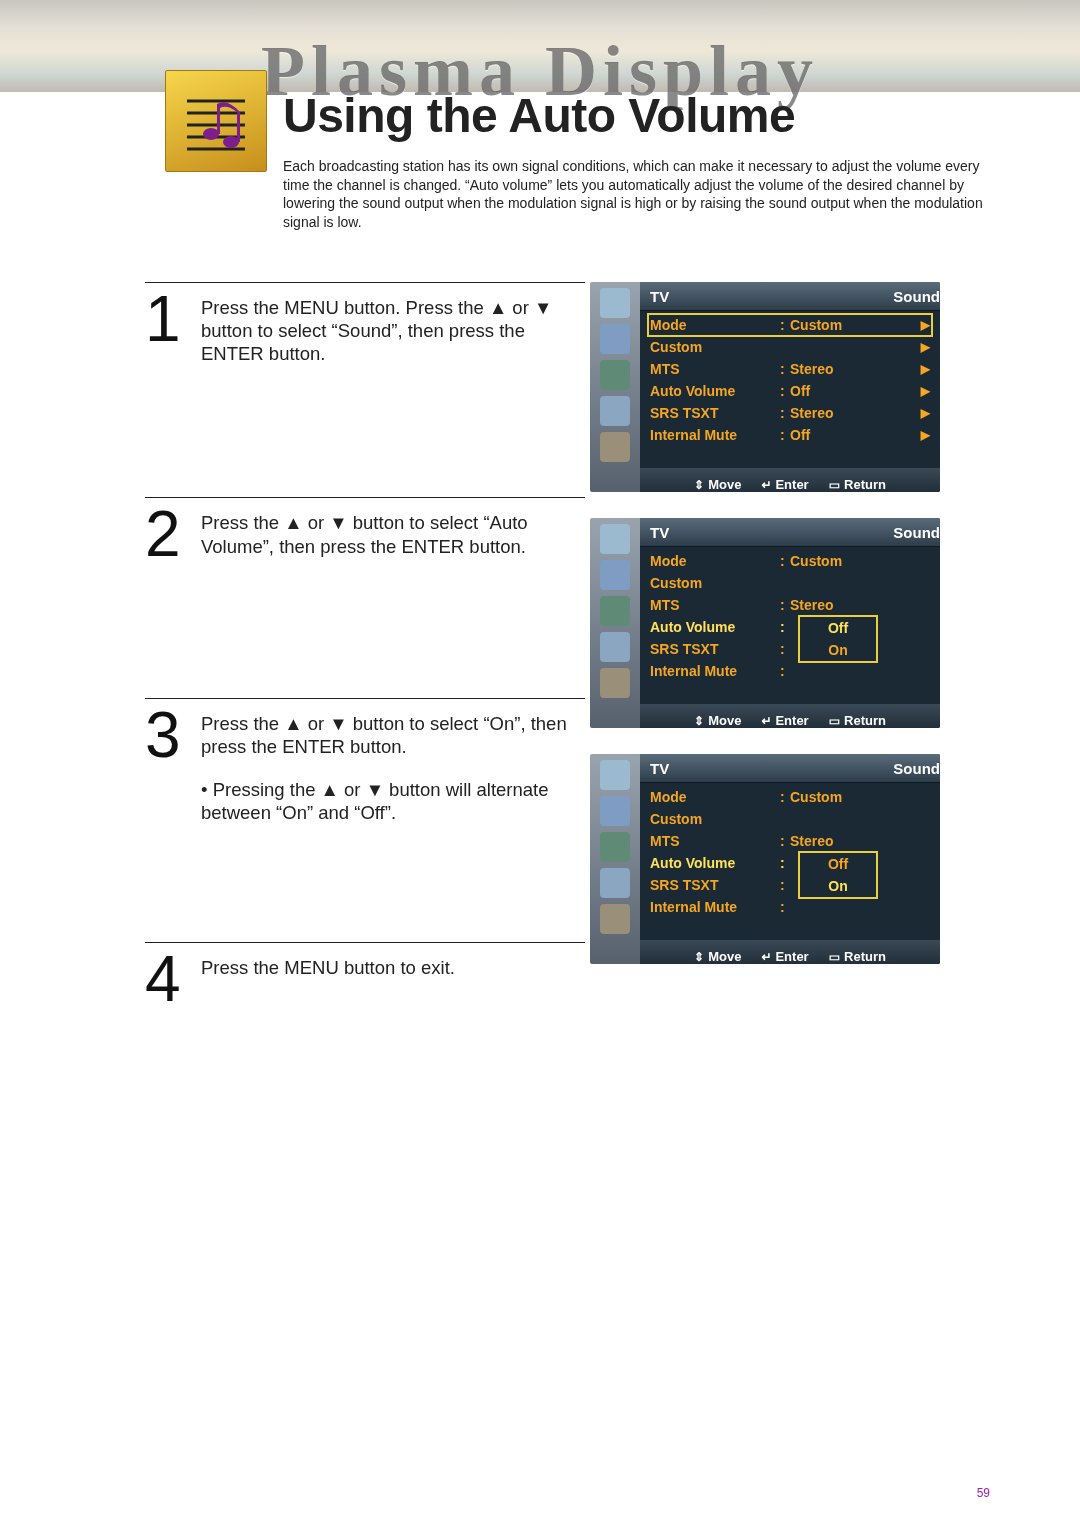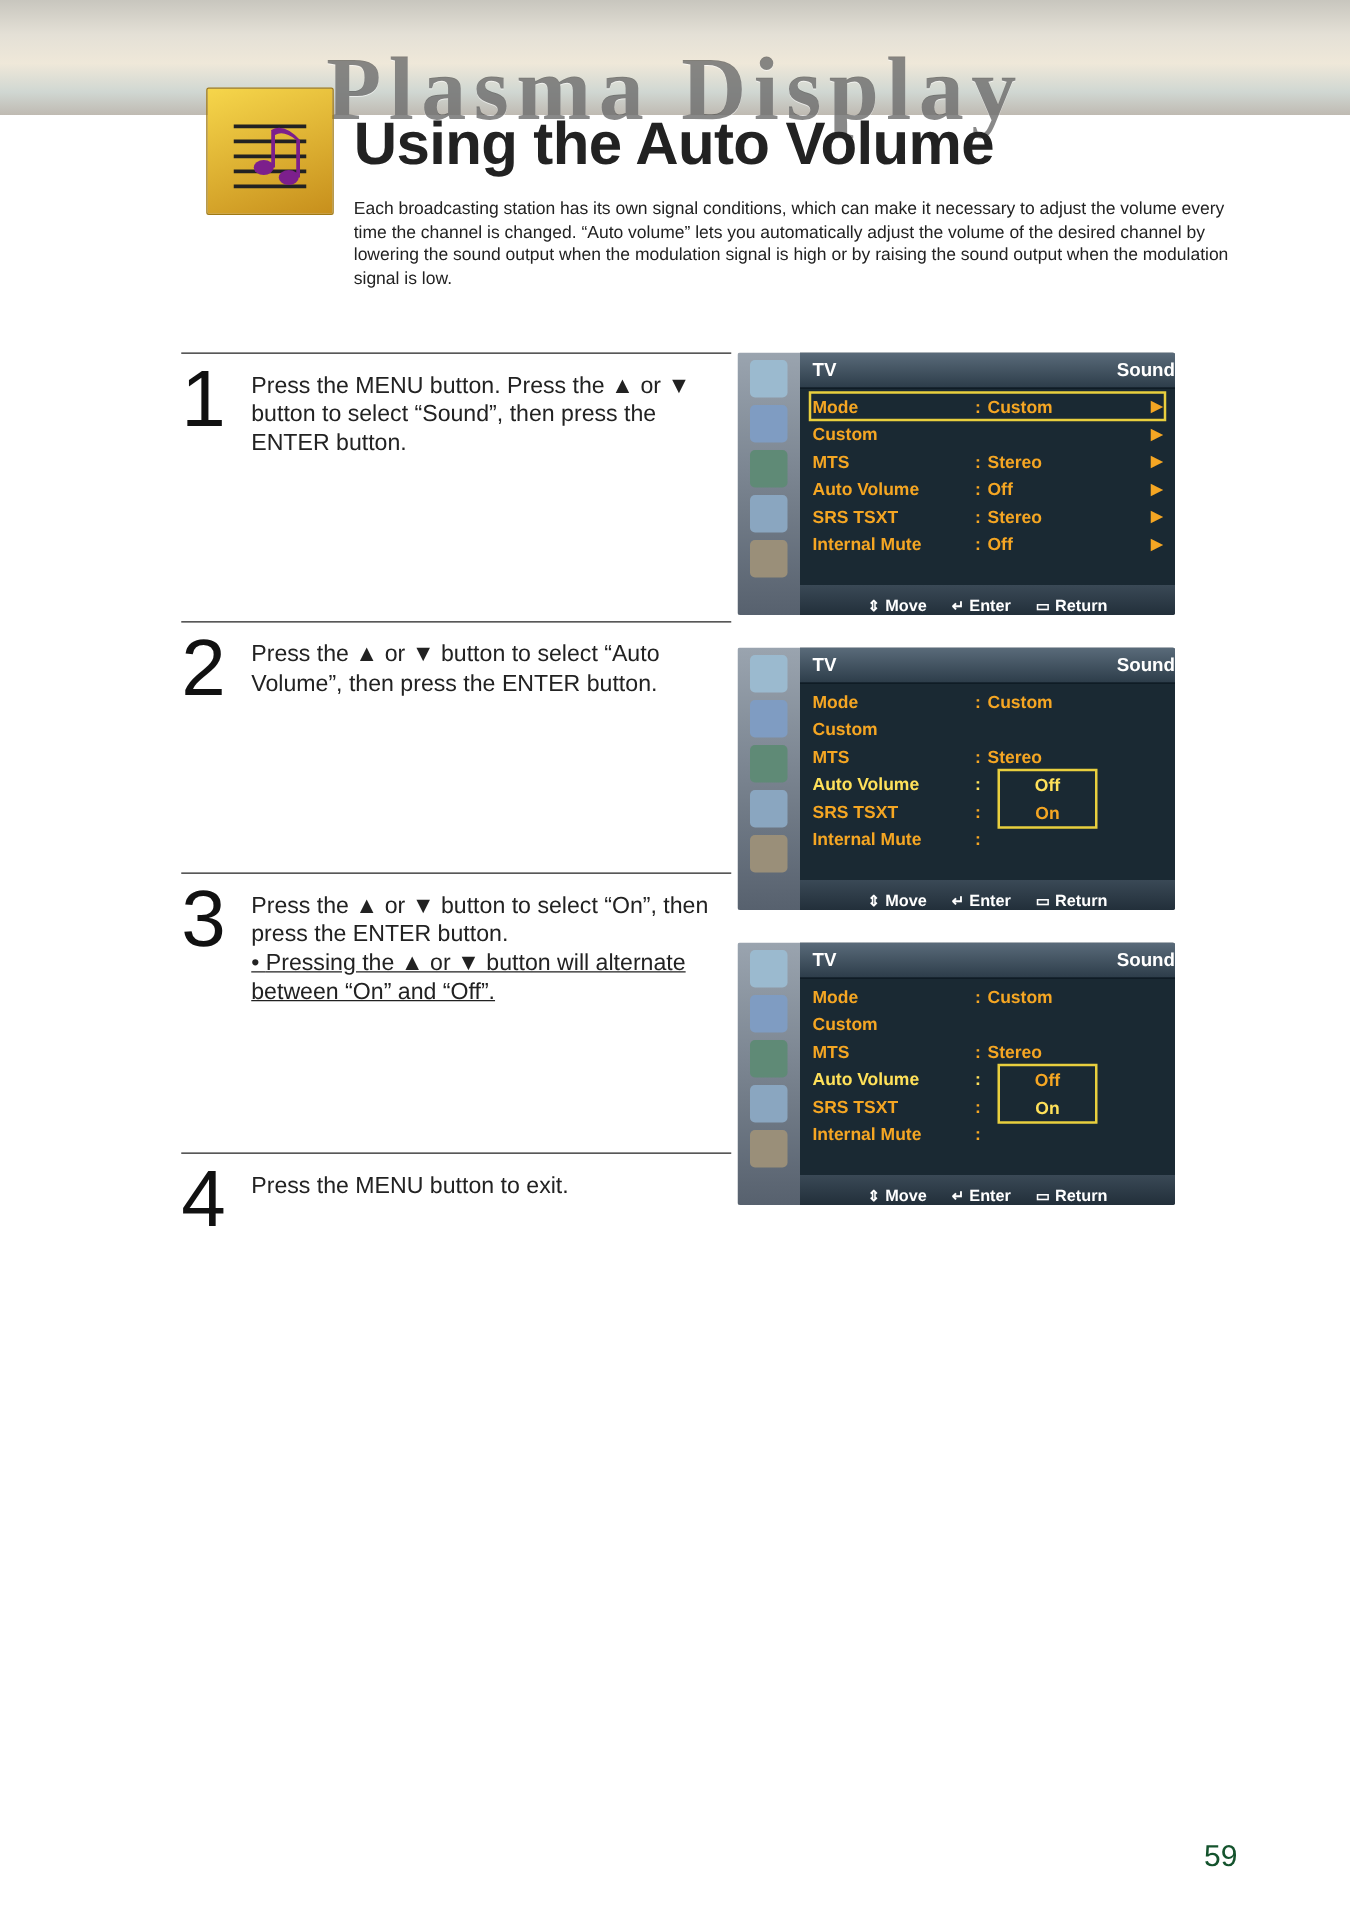--- a/index.html
+++ b/index.html
@@ -211,28 +211,28 @@
     align-items: flex-end;
     justify-content: center;
     gap: 20px;
   }
   .osd-footer .ficon { display:inline-block; margin-right:4px; font-size: 12px; }
 
   .page-num {
     position: absolute;
     bottom: 28px;
     right: 90px;
-    font-size: 24px;
-    color: #14532d;
+    font-size: 12px;
+    color: #a21caf;
   }
 
   .arrows-inline {
     font-family: Arial, sans-serif;
   }
-  .bullet-line { margin-top: 0; text-decoration: underline; }
+  .bullet-line { margin-top: 20px; }
 </style>
 </head>
 <body>
 
 <div class="page">
 
   <div class="header-band"></div>
   <div class="header-text">Plasma Display</div>
 
   <div class="icon-box">

